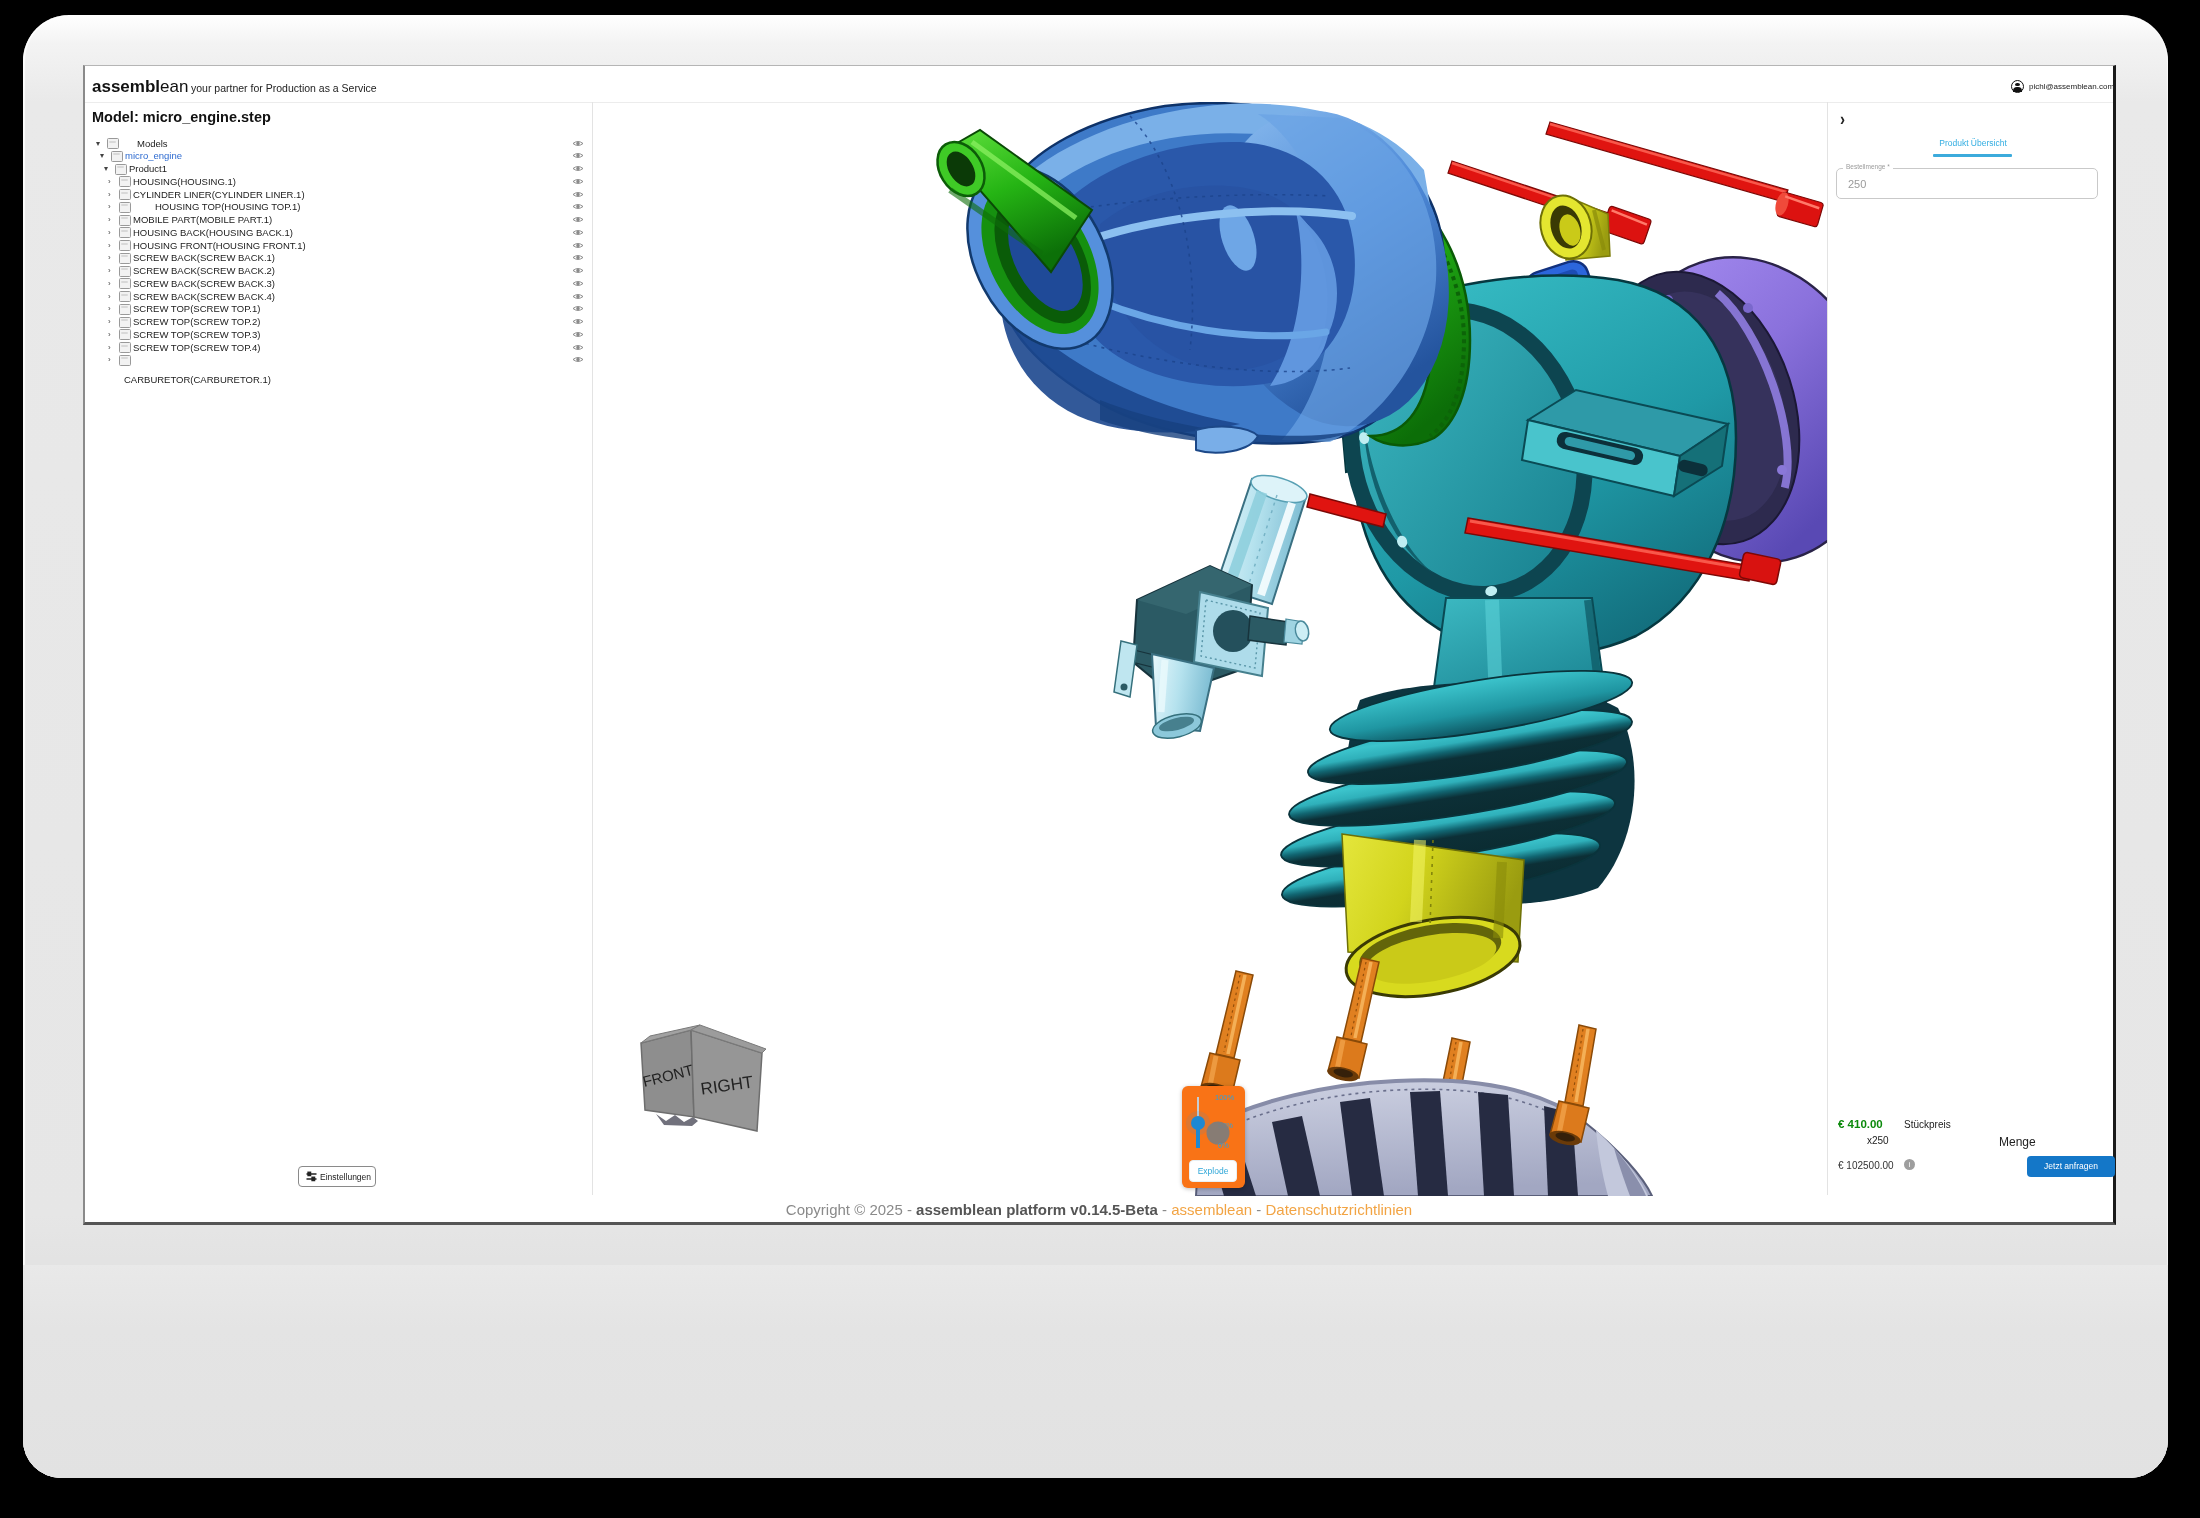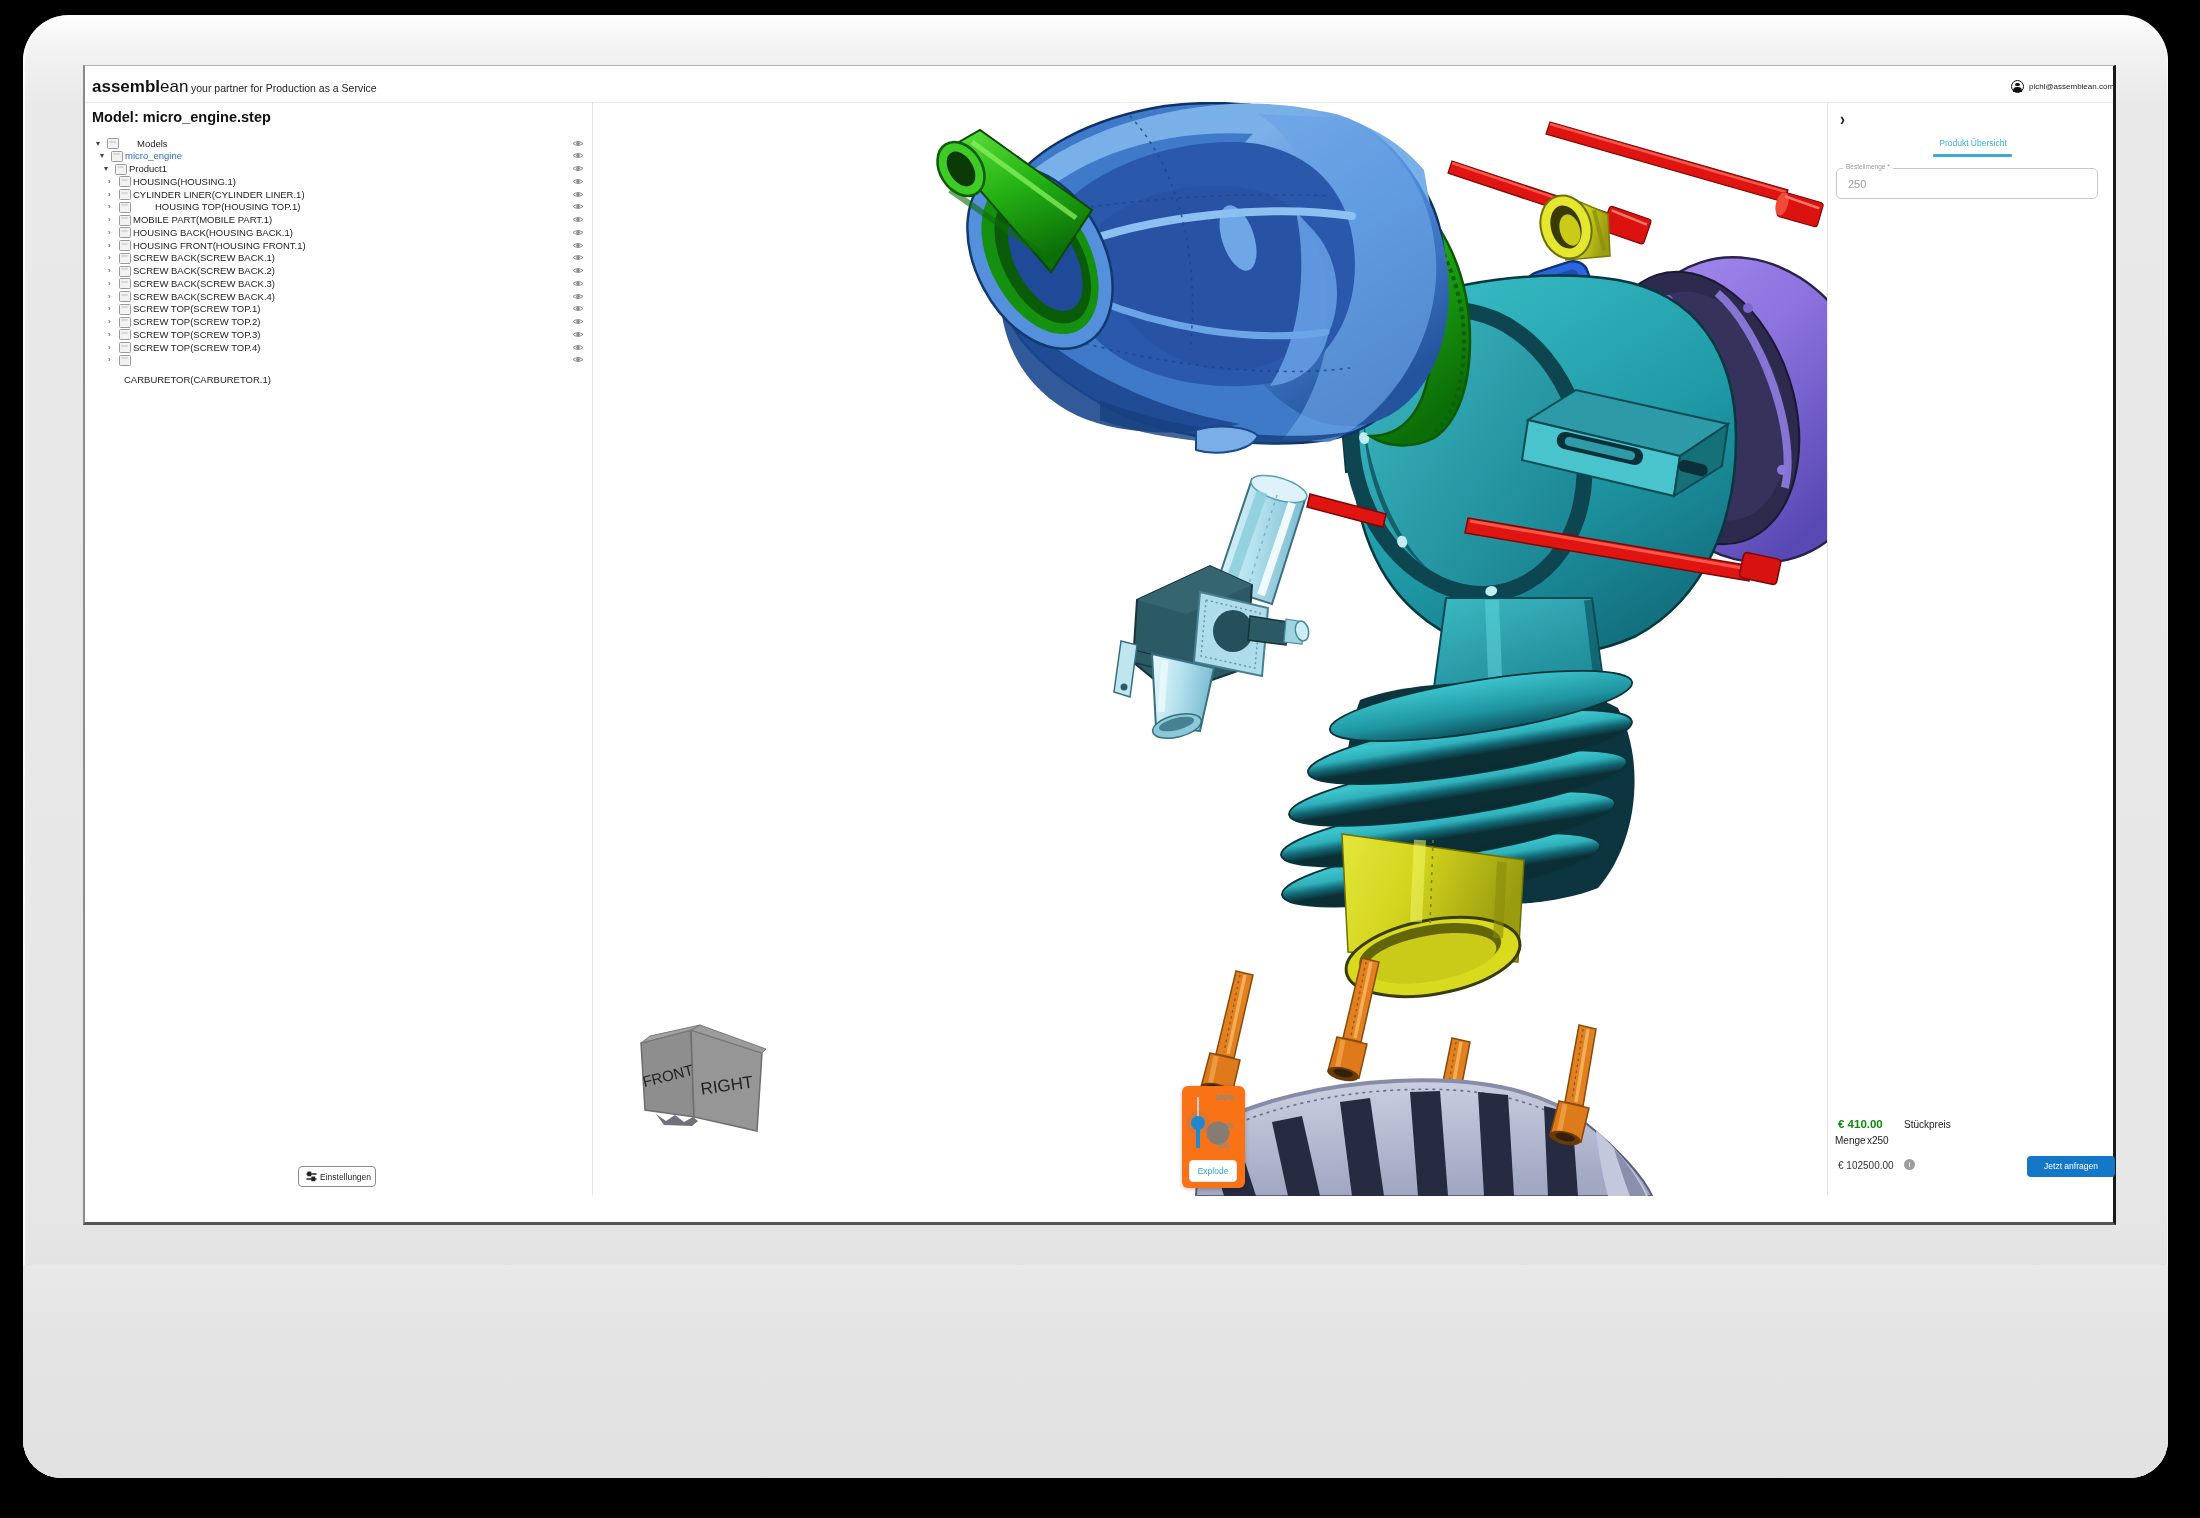--- a/index.html
+++ b/index.html
@@ -40,21 +40,21 @@
   
   #rchev{position:absolute;left:1840px;top:110px;font-size:15px;font-weight:700;color:#222;transform:scaleY(1.25);}
   #tab{position:absolute;left:1903px;top:138px;width:140px;text-align:center;font-size:8.5px;color:#33aee2;}
   #tabline{position:absolute;left:1933px;top:154px;width:79px;height:3px;background:#3cabdc;border-radius:1px;}
   #inp{position:absolute;left:1836px;top:168px;width:260px;height:29px;border:1px solid #c9c9c9;border-radius:5px;background:#fff;}
   #inpLab{position:absolute;left:1843px;top:163px;font-size:6.5px;color:#9a9a9a;background:#fff;padding:0 3px;}
   #inpVal{position:absolute;left:1848px;top:178px;font-size:11px;color:#9a9a9a;}
   #price1{position:absolute;left:1838px;top:1118px;font-size:11.5px;font-weight:700;color:#0c8a0c;}
   #price1lab{position:absolute;left:1904px;top:1119px;font-size:10px;color:#222;}
   #price2{position:absolute;left:1867px;top:1135px;font-size:10px;color:#222;}
-  #price2lab{position:absolute;left:1835px;top:1135px;font-size:10px;color:#222;text-align:right;}
+  #price2lab{position:absolute;left:1999px;top:1135px;font-size:12px;color:#222;text-align:right;}
   #price3{position:absolute;left:1838px;top:1160px;font-size:10px;color:#333;}
   #infoI{position:absolute;left:1904px;top:1159px;width:11px;height:11px;border-radius:50%;background:#9e9e9e;color:#fff;
     font-size:8px;text-align:center;line-height:11px;}
   #reqBtn{position:absolute;left:2027px;top:1156px;width:88px;height:21px;background:#1477c8;border-radius:4px;
     color:#fff;font-size:8.5px;text-align:center;line-height:21px;}
   
   #footer{position:absolute;left:87px;top:1196px;width:2024px;height:24px;background:#fff;}
   #ftext{position:absolute;left:0;top:5px;width:100%;text-align:center;font-size:15px;color:#8a8a8a;}
   #ftext b{color:#555;}
   #ftext .or{color:#f2a444;}
@@ -258,20 +258,23 @@
   <div id="inp"></div>
   <div id="inpLab">Bestellmenge *</div>
   <div id="inpVal">250</div>
   <div id="price1">€ 410.00</div>
   <div id="price1lab">Stückpreis</div>
   <div id="price2">x250</div>
   <div id="price2lab">Menge</div>
   <div id="price3">€ 102500.00</div>
   <div id="infoI">i</div>
   <div id="reqBtn">Jetzt anfragen</div>
+  <div id="footer">
+      <div id="ftext">Copyright © 2025 - <b>assemblean platform v0.14.5-Beta</b> - <span class="or">assemblean</span> <span>-</span> <span class="or">Datenschutzrichtlinien</span></div>
+    </div>
   <svg id="model" style="position:absolute;left:593px;top:102px" width="1234" height="1094" viewBox="593 102 1234 1094">
     <defs>
       <linearGradient id="gBlue" x1="0" y1="0" x2="0.3" y2="1">
         <stop offset="0" stop-color="#7fb2e8"></stop>
           <stop offset="0.45" stop-color="#3f7cce"></stop>
           <stop offset="1" stop-color="#1e4c9a"></stop>
       </linearGradient>
       <linearGradient id="gBlueDome" x1="0" y1="0" x2="0.25" y2="1">
         <stop offset="0" stop-color="#8abbee"></stop>
           <stop offset="0.5" stop-color="#4e8ad8"></stop>

